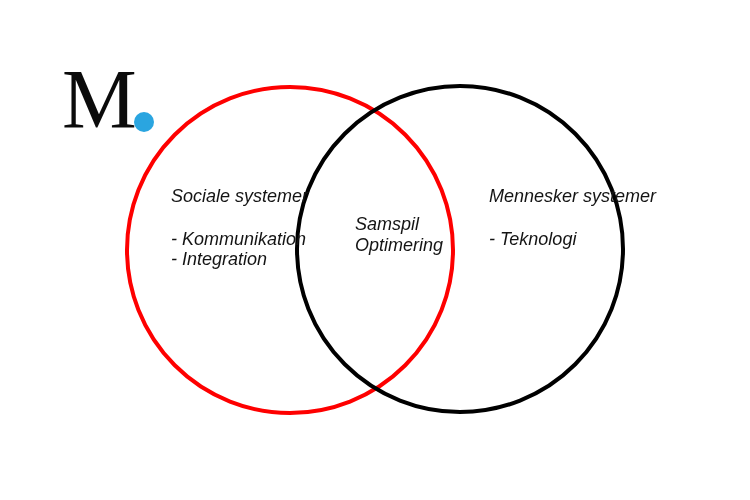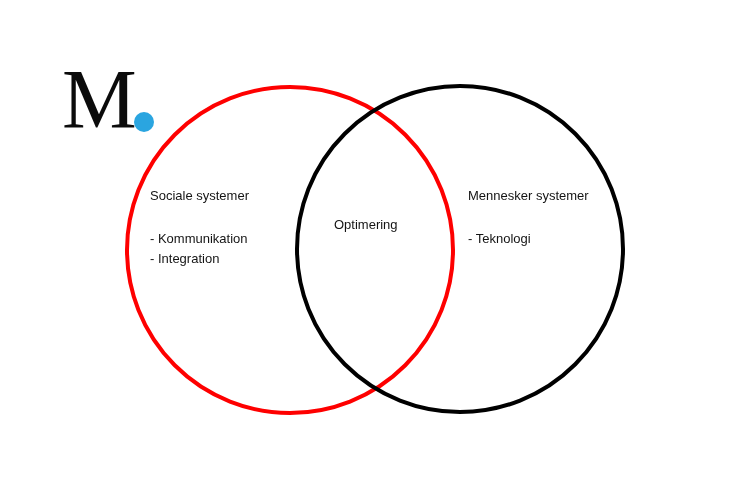--- a/index.html
+++ b/index.html
@@ -46,23 +46,25 @@
     position: absolute;
     left: 72px;
     top: 54px;
     width: 20px;
     height: 20px;
     border-radius: 50%;
   }
   
   .label-block {
     position: absolute;
-    font-size: 13px;
+    font-style: italic;
+    font-size: 18px;
     line-height: 20px;
     white-space: nowrap;
+    margin-left: 21px;
   }
   .block-left   { left: 150px; top: 186px; }
   .block-middle { left: 334px; top: 214px; line-height: 21px; }
   .block-right  { left: 468px; top: 186px; }
   .circle-title {
     margin-bottom: 23px;
   }
   .item, .mid-line {
     display: block;
   }
@@ -82,20 +84,21 @@
     <span class="logo-dot" style="background-color: rgb(42, 165, 224);"></span>
   </div>
 
   <div class="label-block block-left">
     <div class="circle-title">Sociale systemer</div>
     <span class="item">- Kommunikation</span>
     <span class="item">- Integration</span>
   </div>
 
   <div class="label-block block-middle">
+    <span class="mid-line">Samspil</span>
     <span class="mid-line">Optimering</span>
   </div>
 
   <div class="label-block block-right">
     <div class="circle-title">Mennesker systemer</div>
     <span class="item">- Teknologi</span>
   </div>
 
 </div>
 

